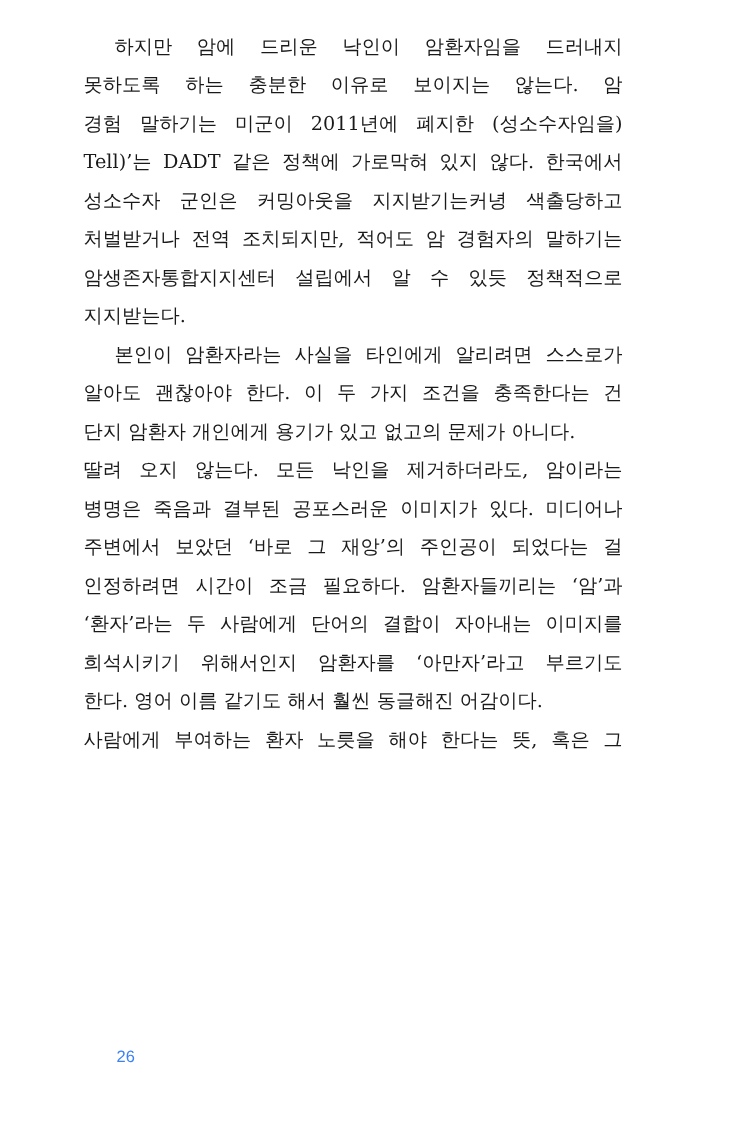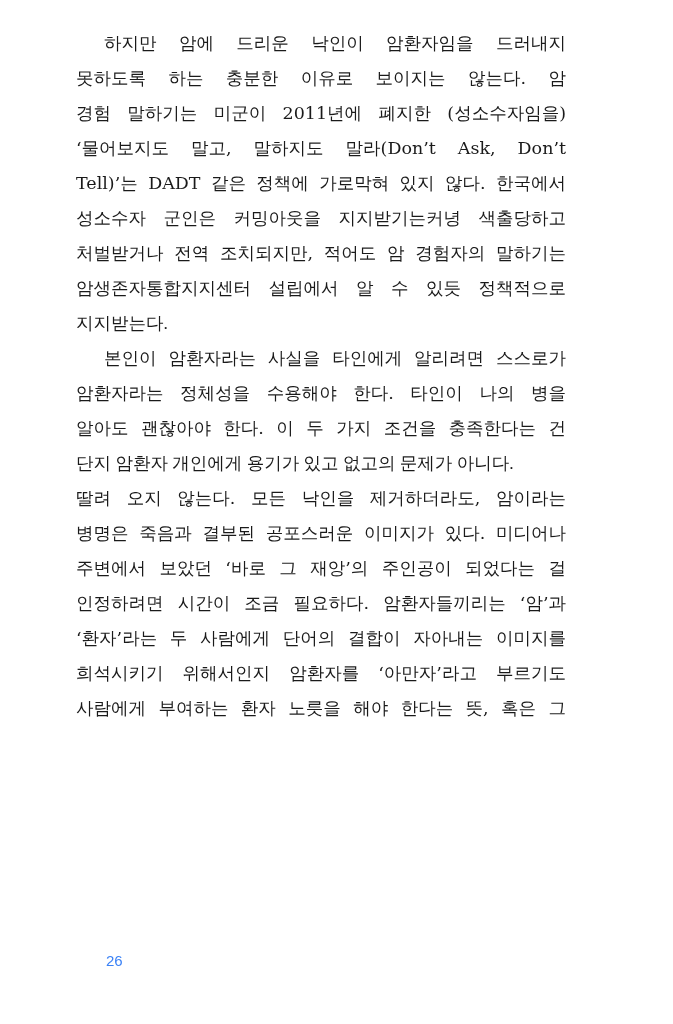--- a/index.html
+++ b/index.html
@@ -37,63 +37,61 @@
       white-space: nowrap;
       letter-spacing: 0px;
       text-align-last: justify;
       text-align: justify;
     }
     .line.indent {
       padding-left: 28px;
     }
     .line.last {
       text-align-last: left;
-      font-family: Liberation Serif, serif;
     }
     .page-number {
       position: absolute;
       left: 106px;
       top: 952px;
       font-family: "Liberation Sans", "DejaVu Sans", sans-serif;
       font-size: 15px;
       color: #3b82f6;
     }
   </style>
 </head>
 <body>
 
 <div class="page">
   <div class="body-text">
 
     <div>
       <span class="line indent">하지만 암에 드리운 낙인이 암환자임을 드러내지</span>
       <span class="line">못하도록 하는 충분한 이유로 보이지는 않는다. 암</span>
       <span class="line">경험 말하기는 미군이 2011년에 폐지한 (성소수자임을)</span>
-      <span class="line">‘물어보지도 말고, 말하지도 말라(Don’t Ask, Don’t</span>
       <span class="line">Tell)’는 DADT 같은 정책에 가로막혀 있지 않다. 한국에서</span>
       <span class="line">성소수자 군인은 커밍아웃을 지지받기는커녕 색출당하고</span>
       <span class="line">처벌받거나 전역 조치되지만, 적어도 암 경험자의 말하기는</span>
       <span class="line">암생존자통합지지센터 설립에서 알 수 있듯 정책적으로</span>
       <span class="line last">지지받는다.</span>
     </div>
 
     <div>
       <span class="line indent">본인이 암환자라는 사실을 타인에게 알리려면 스스로가</span>
-      <span class="line">암환자라는 정체성을 수용해야 한다. 타인이 나의 병을</span>
       <span class="line">알아도 괜찮아야 한다. 이 두 가지 조건을 충족한다는 건</span>
       <span class="line last">단지 암환자 개인에게 용기가 있고 없고의 문제가 아니다.</span>
     </div>
 
     <div>
       <span class="line">딸려 오지 않는다. 모든 낙인을 제거하더라도, 암이라는</span>
       <span class="line">병명은 죽음과 결부된 공포스러운 이미지가 있다. 미디어나</span>
       <span class="line">주변에서 보았던 ‘바로 그 재앙’의 주인공이 되었다는 걸</span>
       <span class="line">인정하려면 시간이 조금 필요하다. 암환자들끼리는 ‘암’과</span>
       <span class="line">‘환자’라는 두 사람에게 단어의 결합이 자아내는 이미지를</span>
       <span class="line">희석시키기 위해서인지 암환자를 ‘아만자’라고 부르기도</span>
+      <span class="line last">한다. 영어 이름 같기도 해서 훨씬 동글해진 어감이다.</span>
     </div>
 
     <div>
       <span class="line">사람에게 부여하는 환자 노릇을 해야 한다는 뜻, 혹은 그</span>
     </div>
 
   </div>
 
   <div class="page-number">26</div>
 </div>

